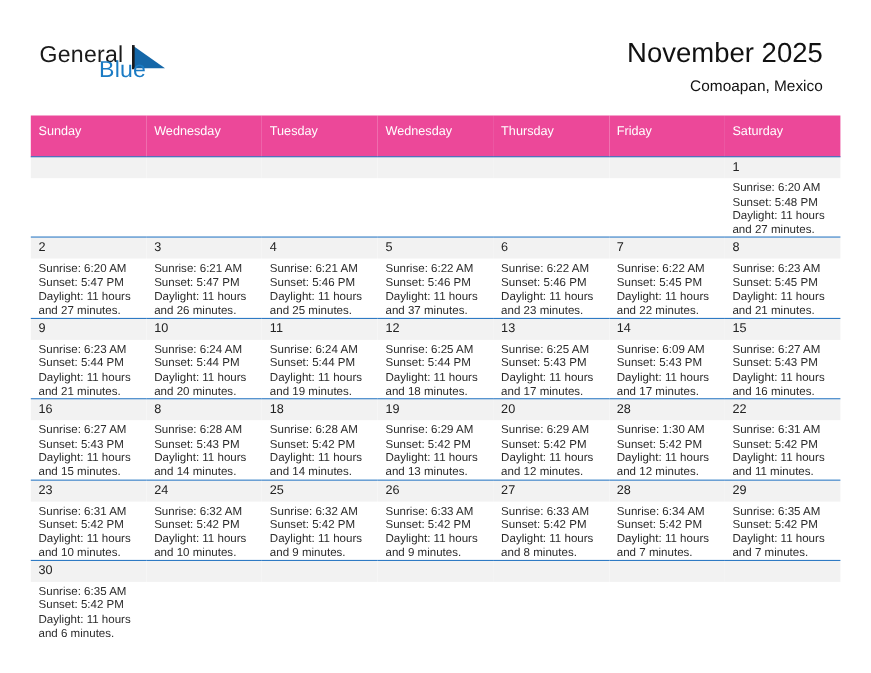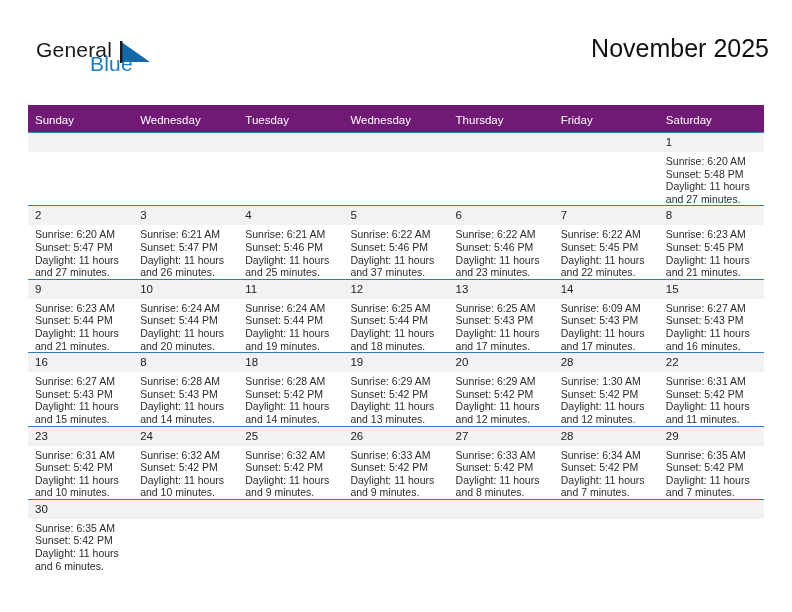--- a/index.html
+++ b/index.html
@@ -57,21 +57,21 @@
     left: 54px;
     top: 14px;
     font-size: 21px;
     letter-spacing: 0.2px;
     color: #1a7bc4;
     font-family: "Liberation Sans", sans-serif;
   }
 
   .title-block {
     position: absolute;
-    right: 23px;
+    right: 44px;
     top: 32px;
     text-align: right;
   }
   .cal-title {
     font-size: 25px;
     color: #111111;
     line-height: 32px;
     white-space: nowrap;
   }
   .cal-subtitle {
@@ -85,26 +85,26 @@
   
   .calendar {
     position: absolute;
     left: 28px;
     top: 105px;
     width: 736px;
     border-collapse: collapse;
     table-layout: fixed;
   }
   .calendar th {
-    background: #701a75;
+    background: #ec4899;
     color: #ffffff;
     font-weight: normal;
     font-size: 11.5px;
     text-align: left;
-    padding: 5px 0 3px 7px;
+    padding: 5px 0 13px 7px;
     height: 19px;
     border: none;
   }
   .calendar td {
     vertical-align: top;
     height: 68px;
     padding: 0;
     border-top: 1px solid #2e7ac4;
     border-bottom: none;
     background: #ffffff;
@@ -145,20 +145,21 @@
       <span class="logo-general">General</span>
       <svg class="logo-flag" viewBox="0 0 32 22">
         <polygon points="0,0 30,21 0,21" fill="#1567a8"></polygon>
         <rect x="0" y="0" width="2.4" height="30" fill="#1a1a1a"></rect>
       </svg>
       <span class="logo-blue">Blue</span>
     </div>
 
     <div class="title-block">
       <div class="cal-title">November 2025</div>
+      <div class="cal-subtitle">Comoapan, Mexico</div>
     </div>
 
   </div>
 
   <table class="calendar">
     <thead>
       <tr>
         <th>Sunday</th>
         <th>Wednesday</th>
         <th>Tuesday</th>

